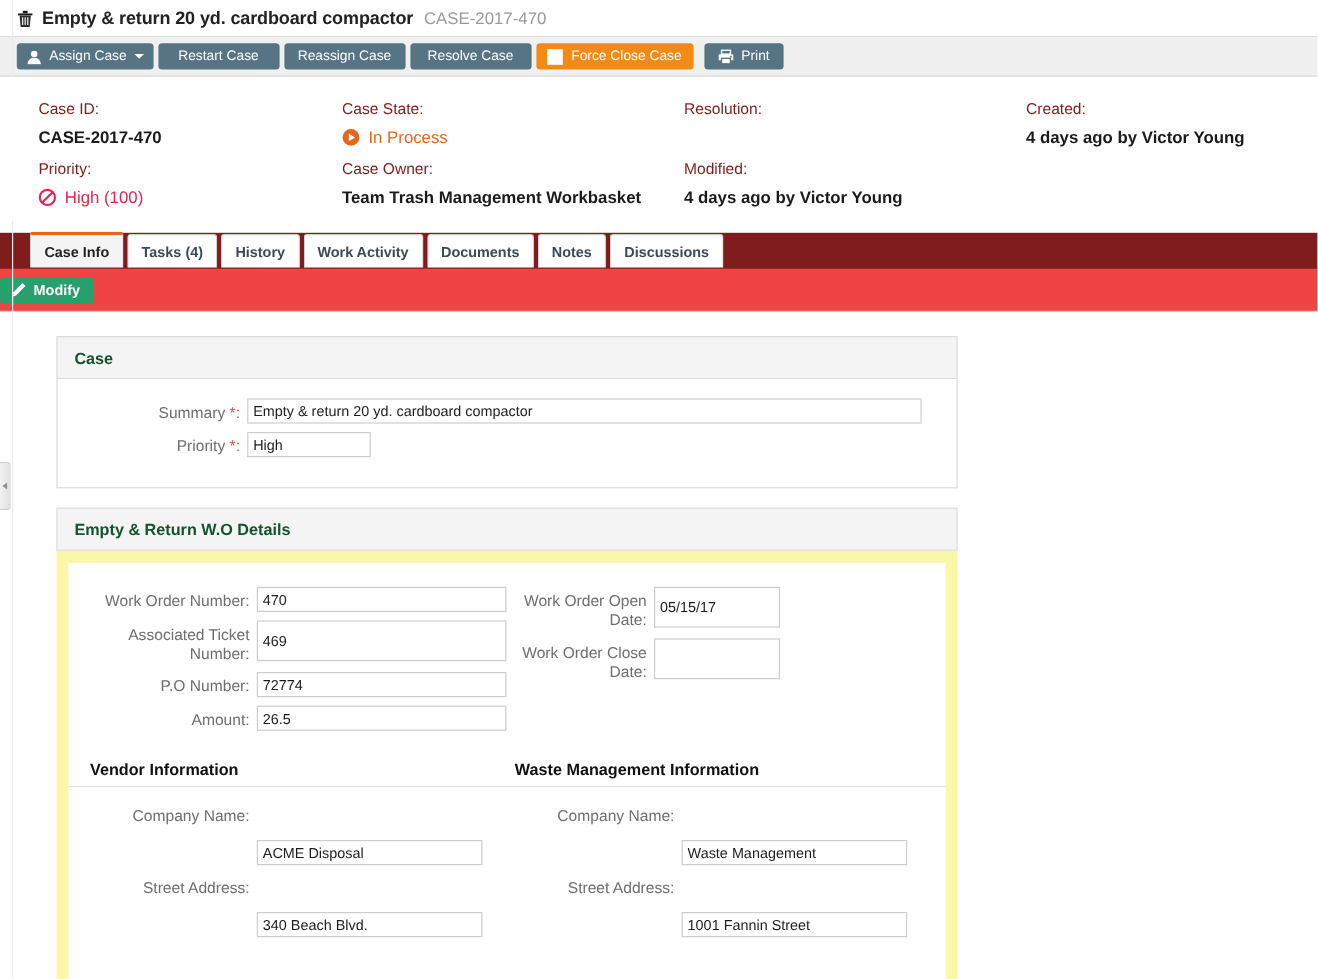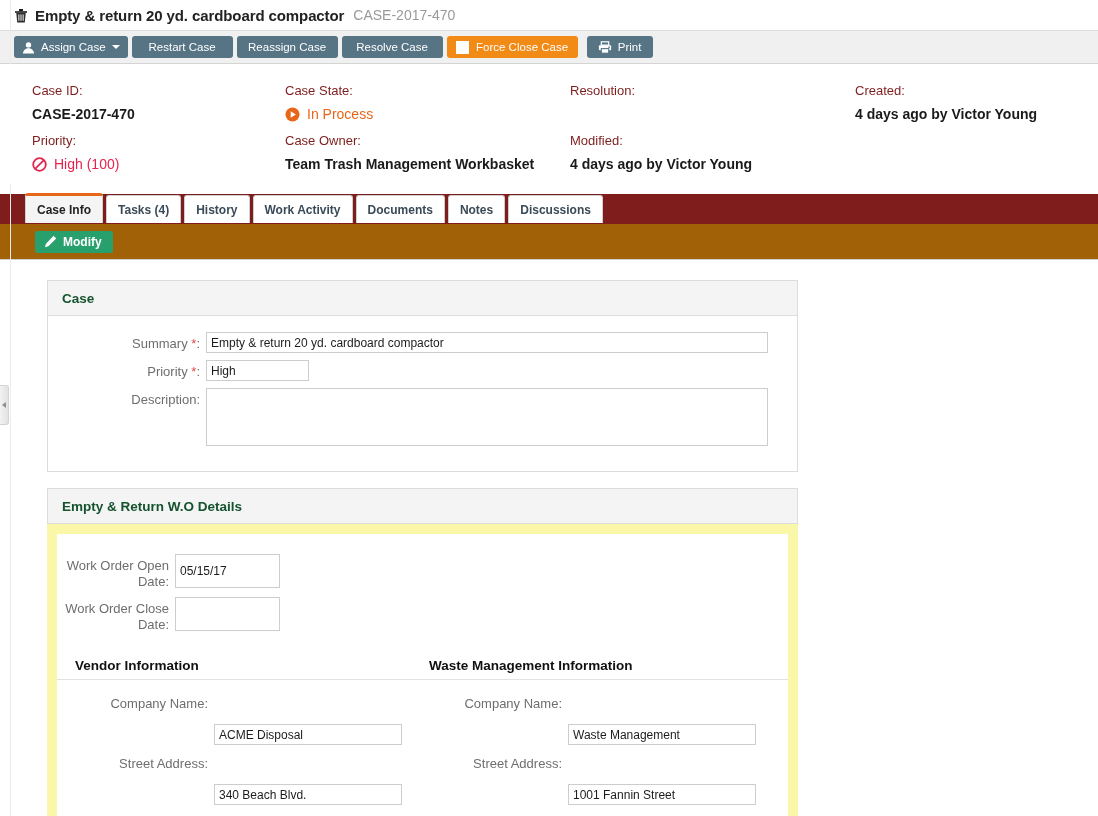--- a/index.html
+++ b/index.html
@@ -156,25 +156,24 @@
     border-top: 3px solid #e8661a;
     color: #222;
     height: 30px;
     position: relative;
     z-index: 2;
   }
 
   
   .modbar {
     height: 36px;
-    background: #a16207;
+    background: #ef4444;
     border-bottom: 1px solid #d0d0d0;
     display: flex;
     align-items: center;
-    padding-left: 35px;
   }
   .modify-btn {
     height: 22px;
     background: #28a06e;
     color: #fff;
     border: none;
     border-radius: 3px;
     font-size: 12px;
     font-weight: bold;
     font-family: "Liberation Sans", sans-serif;
@@ -463,35 +462,49 @@
           <input class="fin summary-in" type="text" value="Empty &amp; return 20 yd. cardboard compactor" style="">
         </div>
 
         <div class="frow">
           <div class="flabel case-lbl">
             <span>Priority</span><span style="color:#e04b4b;"> <span>*</span></span>:
           </div>
           <input class="fin priority-in" type="text" value="High" style="">
         </div>
 
-        <div class="frow">
-          <div class="flabel case-lbl">Description:</div>
-          <textarea class="fin desc-in" style=""></textarea>
-        </div>
 
       </div>
     </div>
 
     <div class="panel">
       <div class="panel-head">Empty &amp; Return W.O Details</div>
       <div class="panel-body yellow">
         <div class="inner-white">
 
           <div class="wo-grid">
 
+            <div class="wo-left">
+              <div class="frow">
+                <div class="flabel wo-lbl-l">Work Order Number:</div>
+                <input class="fin wo-in-l" type="text" value="470" style="">
+              </div>
+              <div class="frow wo-row2">
+                <div class="flabel wo-lbl-l">Associated Ticket Number:</div>
+                <input class="fin wo-in-l tall-in" type="text" value="469" style="">
+              </div>
+              <div class="frow">
+                <div class="flabel wo-lbl-l">P.O Number:</div>
+                <input class="fin wo-in-l" type="text" value="72774" style="">
+              </div>
+              <div class="frow">
+                <div class="flabel wo-lbl-l">Amount:</div>
+                <input class="fin wo-in-l" type="text" value="26.5" style="">
+              </div>
+            </div>
 
             <div class="wo-right">
               <div class="frow wo-row2">
                 <div class="flabel wo-lbl-r">Work Order Open Date:</div>
                 <input class="fin wo-in-r tall-in" type="text" value="05/15/17" style="">
               </div>
               <div class="frow wo-row2">
                 <div class="flabel wo-lbl-r">Work Order Close Date:</div>
                 <input class="fin wo-in-r tall-in" type="text" value="" style="">
               </div>

